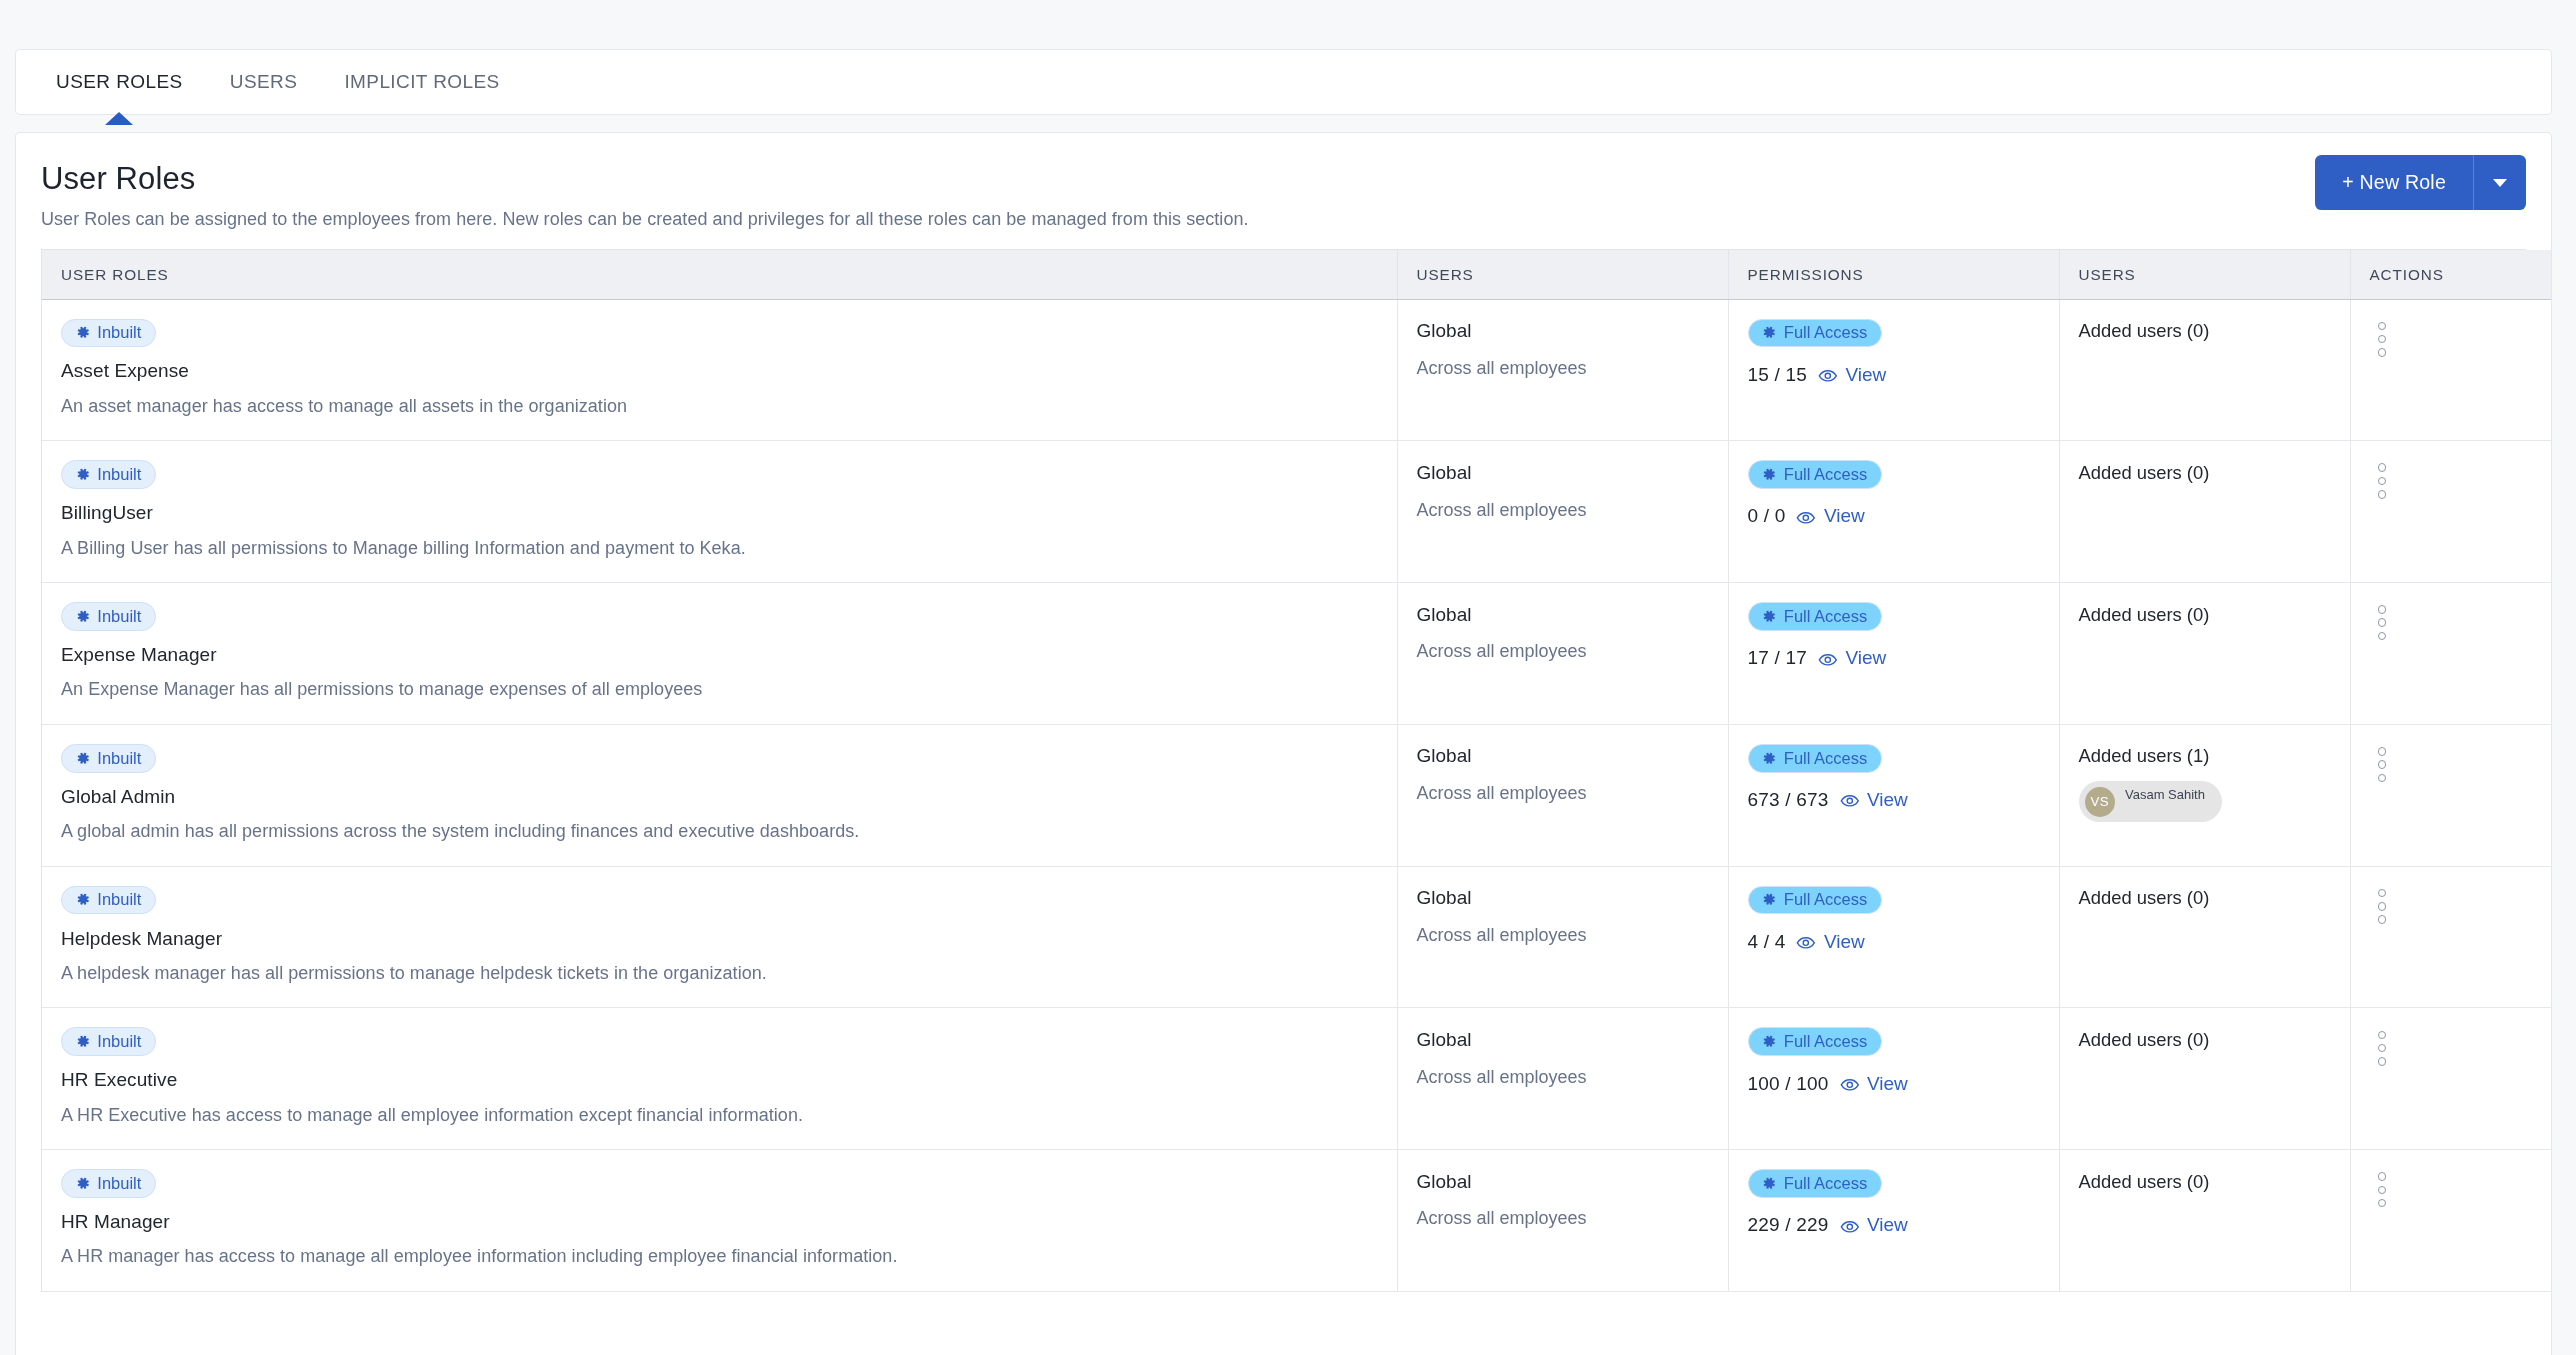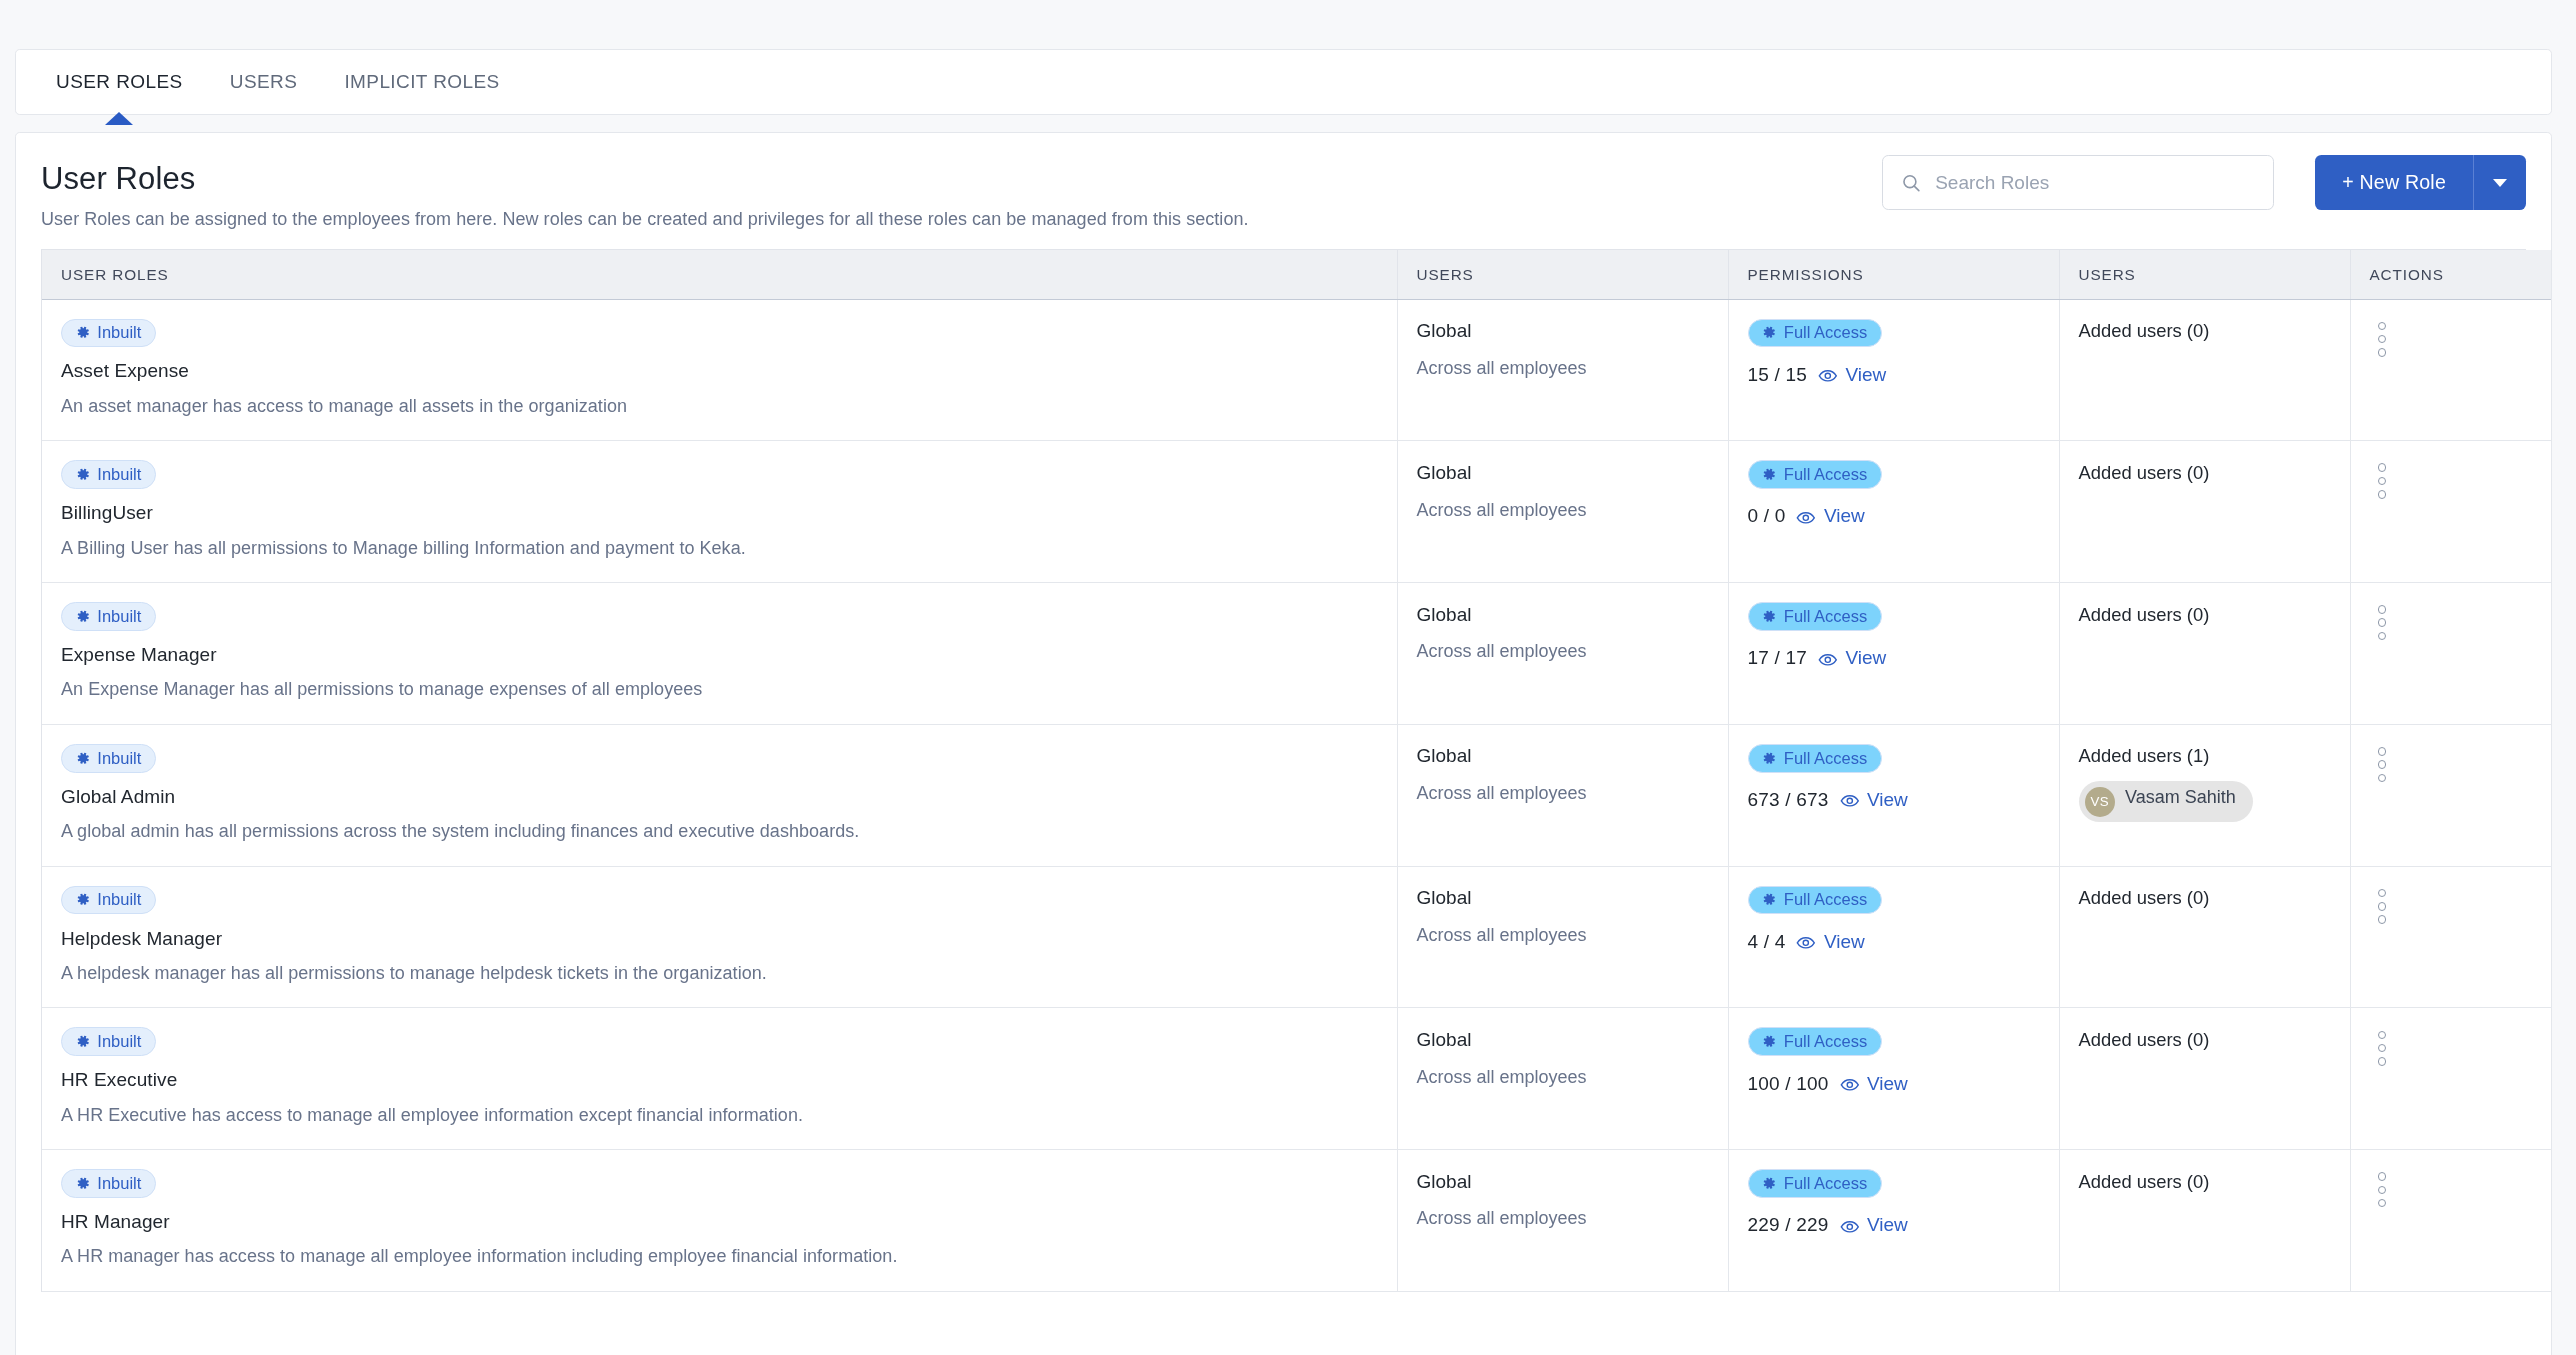--- a/index.html
+++ b/index.html
@@ -288,21 +288,21 @@
     background: #b3ab8c;
     color: #ffffff;
     font-size: 13.3px;
     display: flex;
     align-items: center;
     justify-content: center;
     letter-spacing: 0.4px;
     flex: none;
   }
   .user-chip-name {
-    font-size: 18px;
+    font-size: 13px;
     color: #3b4453;
     white-space: nowrap;
   }
 
   .kebab {
     display: flex;
     flex-direction: column;
     gap: 4.7px;
     align-items: center;
     width: 15.7px;
@@ -328,27 +328,20 @@
     </div>
 </div>
 
 <div class="page-card">
 
   <div class="page-head">
     <div class="page-title">User Roles</div>
     <div class="page-subtitle">User Roles can be assigned to the employees from here. New roles can be created and privileges for all these roles can be managed from this section.</div>
 
     <div class="head-actions">
-      <div class="search-wrap">
-        <svg class="search-icon" viewBox="0 0 24 24" fill="none" stroke="#8e98a8" stroke-width="1.9">
-          <circle cx="10.5" cy="10.5" r="7"></circle>
-          <line x1="15.6" y1="15.6" x2="21" y2="21" stroke-linecap="round"></line>
-        </svg>
-        <input class="search-input" type="text" placeholder="Search Roles" style="">
-      </div>
 
       <div class="btn-group">
         <button class="btn-primary">+ New Role</button>
         <button class="btn-caret">
           <span class="caret-glyph"></span>
         </button>
       </div>
     </div>
   </div>
 

